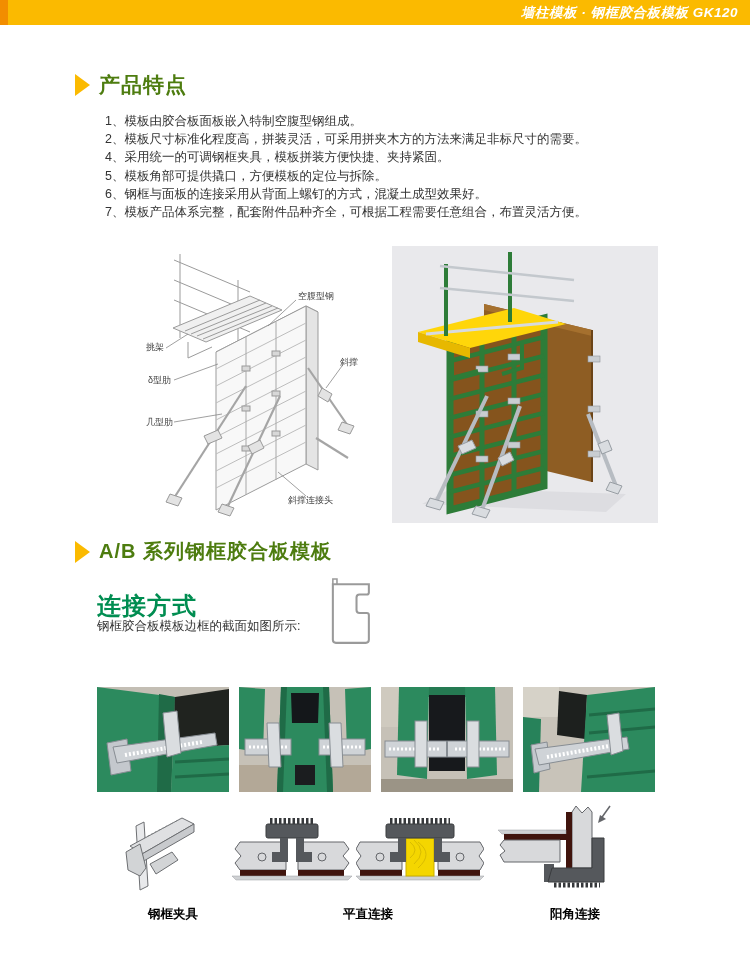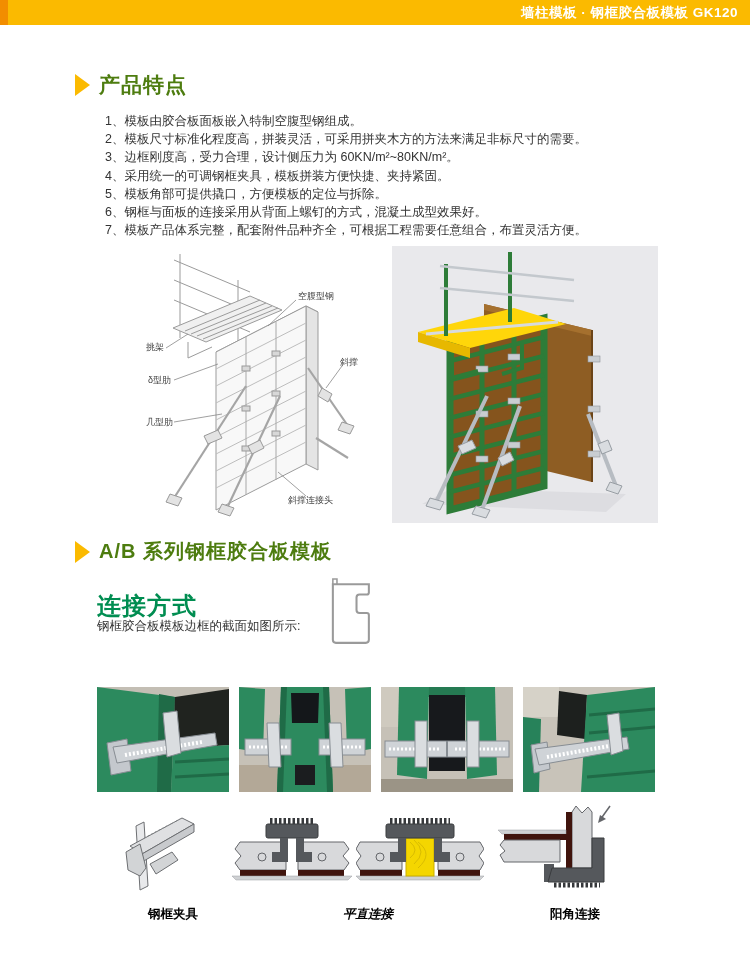--- a/index.html
+++ b/index.html
@@ -2,21 +2,21 @@
 <html><head>
 <meta charset="utf-8">
 <style>
   html,body{margin:0;padding:0;background:#fff;}
   .page{position:relative;width:750px;height:956px;background:#ffffff;overflow:hidden;
         font-family:"Liberation Sans","DejaVu Sans",sans-serif;color:#333;}
   
   .topbar{position:absolute;left:0;top:0;width:750px;height:25px;background:#fbba00;}
   .topbar-accent{position:absolute;left:0;top:0;width:8px;height:25px;background:#f28d00;}
   .topbar-title{position:absolute;right:12px;top:0;height:25px;line-height:25px;
-                color:#fff;font-weight:bold;font-size:13.5px;letter-spacing:.5px;}
+                color:#fff;font-weight:bold;font-size:13.5px;letter-spacing:.5px;font-style:italic;}
   
   .sec-head{position:absolute;display:flex;align-items:center;gap:9px;}
   .tri{width:0;height:0;border-left:15px solid #fbba00;border-top:11px solid transparent;
        border-bottom:11px solid transparent;}
   .sec-title{color:#4d7c0f;font-weight:bold;font-size:21px;letter-spacing:1px;}
   .sec-title.small{font-size:20px;}
   
   .features{position:absolute;left:97px;top:104px;width:575px;margin:8px;padding:0;}
   .features li{list-style:none;font-size:12.5px;line-height:18.2px;color:#333;}
   
@@ -43,21 +43,20 @@
   </div>
 
   <div class="sec-head" style="left:75px;top:71px;">
     <span class="tri"></span>
     <span class="sec-title">产品特点</span>
   </div>
 
   <ul class="features">
     <li>1、模板由胶合板面板嵌入特制空腹型钢组成。</li>
     <li>2、模板尺寸标准化程度高，拼装灵活，可采用拼夹木方的方法来满足非标尺寸的需要。</li>
-    <li>3、边框刚度高，受力合理，设计侧压力为 60KN/m²~80KN/m²。</li>
     <li>4、采用统一的可调钢框夹具，模板拼装方便快捷、夹持紧固。</li>
     <li>5、模板角部可提供撬口，方便模板的定位与拆除。</li>
     <li>6、钢框与面板的连接采用从背面上螺钉的方式，混凝土成型效果好。</li>
     <li>7、模板产品体系完整，配套附件品种齐全，可根据工程需要任意组合，布置灵活方便。</li>
   </ul>
 
   <div class="fig" style="left:130px;top:246px;width:255px;height:275px;">
     <svg width="255" height="275" viewBox="0 0 255 275">
       <g stroke="#9b9b9b" fill="none" stroke-width="1">
 
@@ -335,16 +334,16 @@
       <path d="M8,36 L64,36 L64,58 L8,58 L4,51 L9,47 L4,41 Z" fill="#d8d9db" stroke="#64666a"></path>
       <rect x="48" y="60" width="10" height="18" fill="#55585c"></rect>
       <path d="M56,64 L96,64 L96,34 L108,34 L108,78 L52,78 Z" fill="#55585c" stroke="#3a3c3f"></path>
       <line x1="58" y1="81" x2="104" y2="81" stroke="#36383b" stroke-width="5" stroke-dasharray="2.5,2"></line>
       <line x1="114" y1="2" x2="104" y2="16" stroke="#64666a" stroke-width="1.5"></line>
       <polygon points="102,19 104,11 110,15" fill="#64666a"></polygon>
     </svg>
   </div>
 
   <div class="draw-label" style="left:113px;">钢框夹具</div>
-  <div class="draw-label" style="left:308px;font-style:italic;">平直连接</div>
+  <div class="draw-label" style="left:308px;">平直连接</div>
   <div class="draw-label" style="left:515px;">阳角连接</div>
 
 </div>
 
 </body></html>

